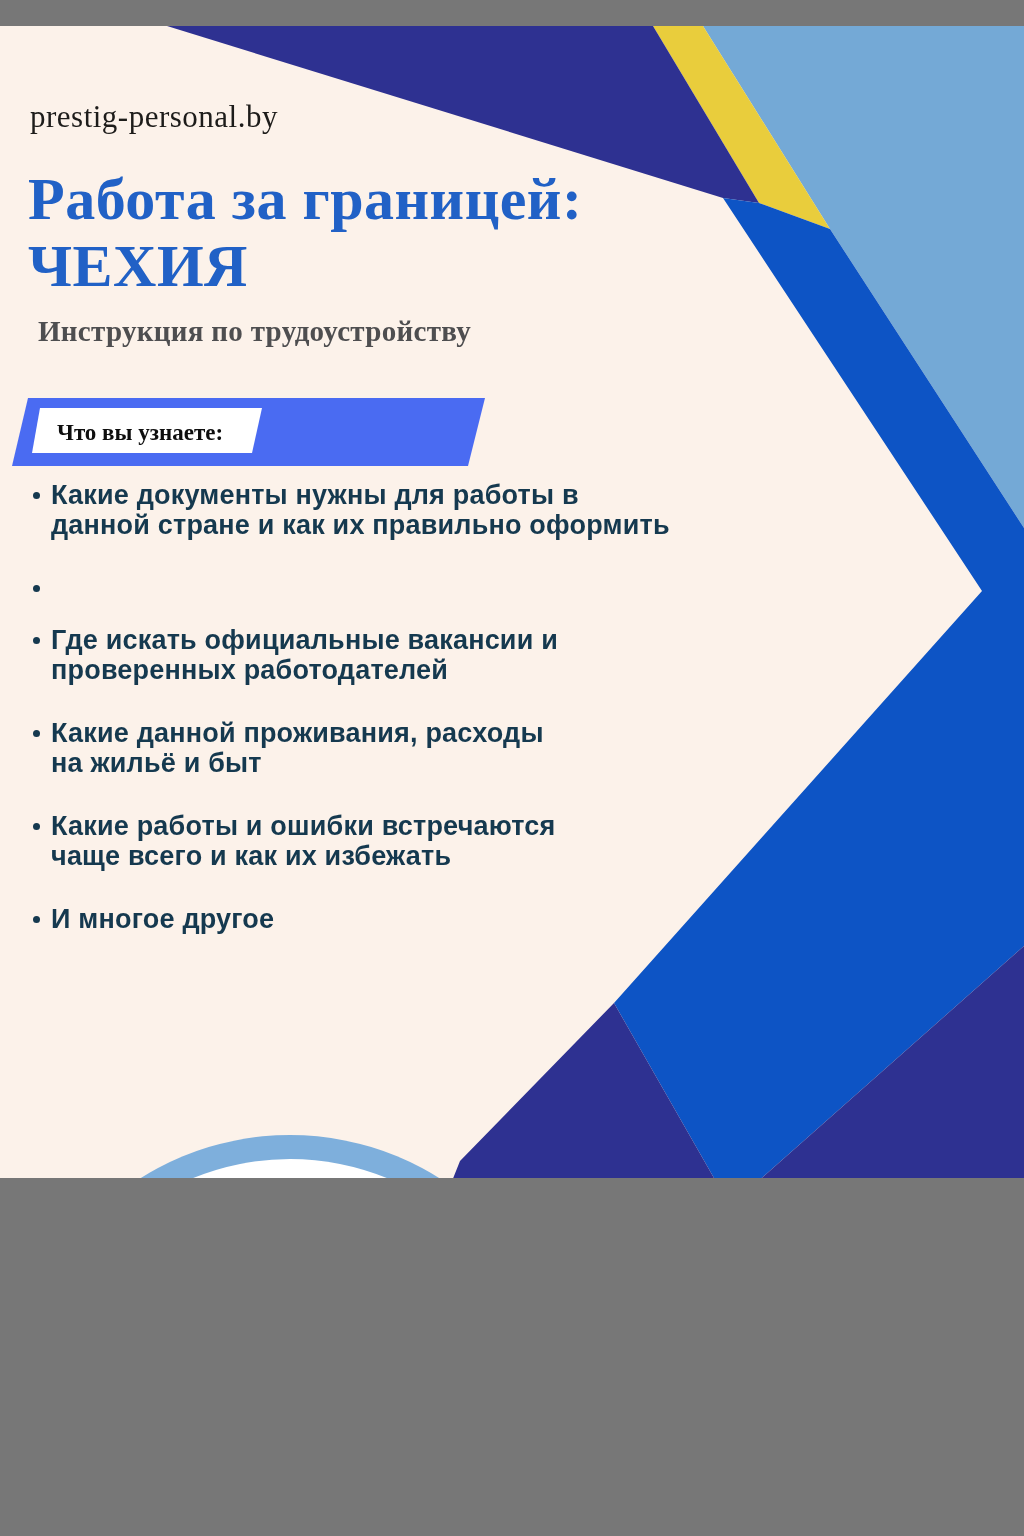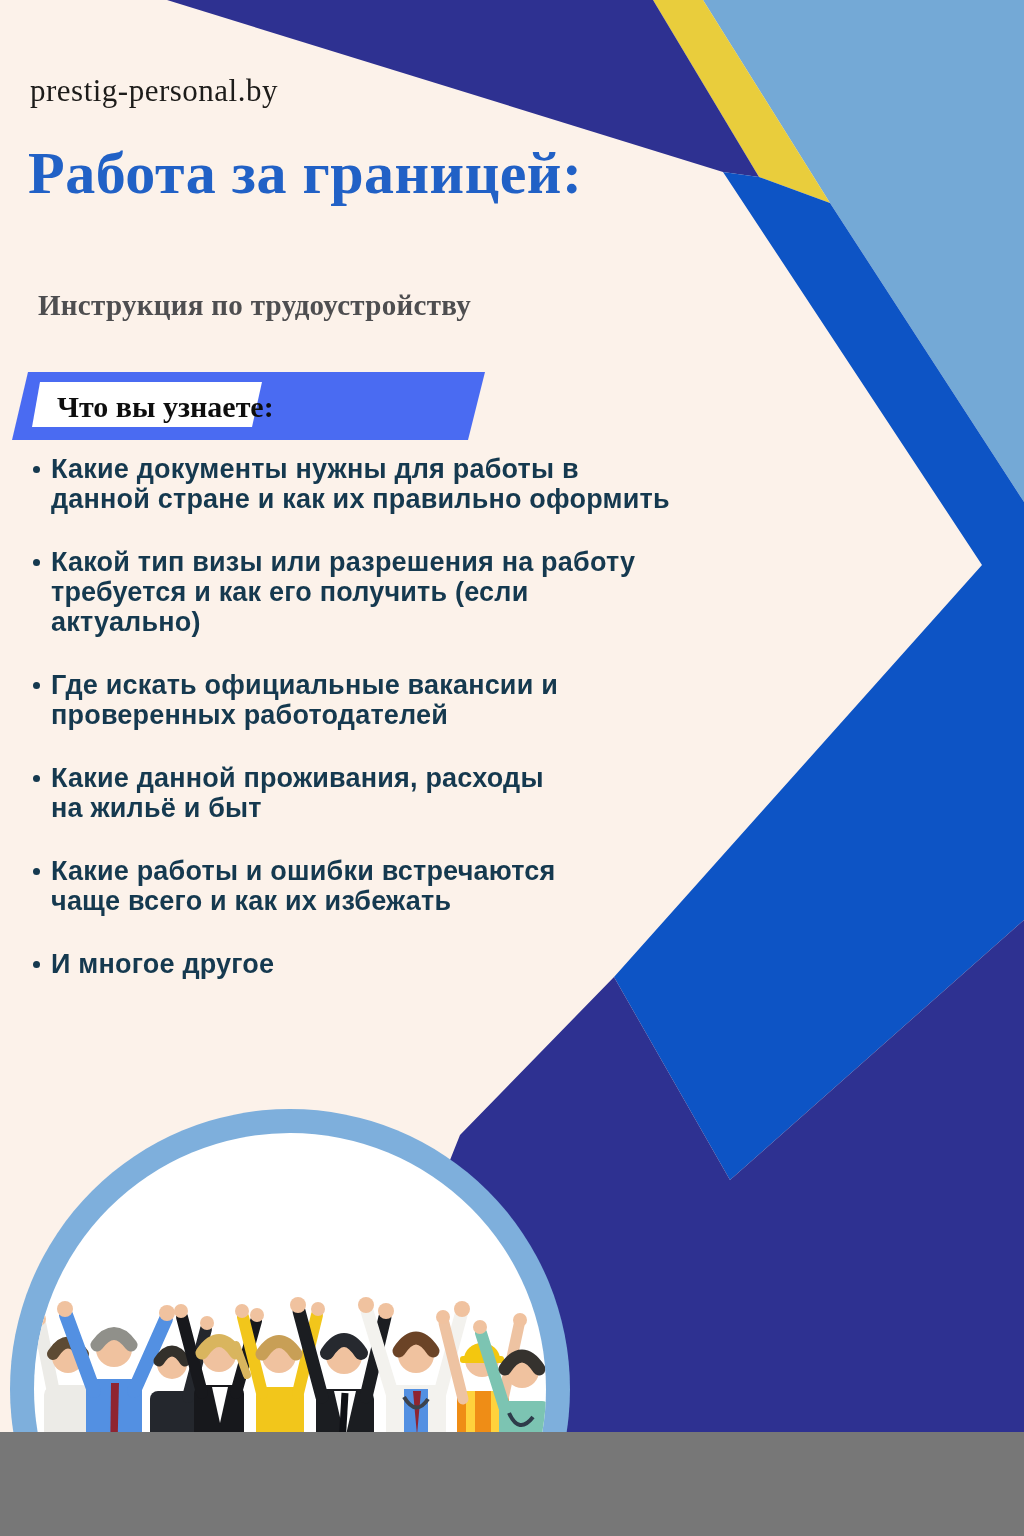--- a/index.html
+++ b/index.html
@@ -3,23 +3,24 @@
 <meta charset="utf-8">
 <style>
   :root{
     --background:#fcf2ea; --logo-text:#1d1c1a; --title-blue:#2161c6;
     --subtitle-gray:#4e4e50; --banner-blue:#4a6bf2; --banner-box:#ffffff;
     --banner-text:#0e0e0e; --bullet-text:#15394f; --indigo:#2e3191;
     --bright-blue:#0d54c5; --steel-blue:#74a9d6; --yellow:#e9cd3c; --ring-blue:#7eafdc;
   }
   html,body{margin:0;padding:0;background:#777;}
   .page{
-    position:relative; width:1024px; height:1432px; overflow:hidden;
+    position:relative; width:1024px; height:1152px; overflow:hidden;
     background:var(--background);
     font-family:"Liberation Sans", sans-serif;
+    margin-top:26px;
   }
   svg.bg{position:absolute; left:0; top:0; z-index:0; display:block;}
   .shape-lightblue{fill:var(--steel-blue);}
   .shape-yellow{fill:var(--yellow);}
   .shape-indigo{fill:var(--indigo);}
   .shape-band{fill:var(--bright-blue);}
   .shape-banner{fill:var(--banner-blue);}
   .shape-banner-box{fill:var(--banner-box);}
 
   .logo{
@@ -34,21 +35,21 @@
     white-space:nowrap;
   }
   .subtitle{
     position:absolute; left:38px; top:289px; z-index:2;
     font-family:"Liberation Serif", serif; font-weight:700;
     font-size:29px; color:var(--subtitle-gray); letter-spacing:.3px;
   }
   .banner-label{
     position:absolute; left:57px; top:388px; z-index:2;
     font-family:"Liberation Serif", serif; font-weight:700;
-    font-size:30px; line-height:38px; color:var(--banner-text);
+    font-size:23px; line-height:38px; color:var(--banner-text);
   }
   ul.bullets{
     position:absolute; left:33px; top:454px; z-index:2; width:660px;
     list-style:none; margin:0; padding:0;
   }
   ul.bullets li{
     display:flex; align-items:flex-start; margin:0 0 33px 0;
   }
   .bullet-dot{
     flex:0 0 auto; width:7px; height:7px; border-radius:50%;
@@ -81,37 +82,35 @@
     <polygon class="shape-band" points="723,172 759,177 830,203 1024,502 1024,920 730,1180 614,977 982,565"></polygon>
     <polygon class="shape-indigo" points="614,977 730,1180 1024,920 1024,1536 300,1536 460,1135"></polygon>
     <polygon class="shape-banner" points="28,372 485,372 468,440 12,440"></polygon>
     <polygon class="shape-banner-box" points="40,382 262,382 252,427 32,427"></polygon>
   </svg>
 
   <div class="logo">prestig-personal.by</div>
 
   <div class="title">
     <div>Работа за границей:</div>
+    <div>ЧЕХИЯ</div>
   </div>
 
   <div class="subtitle">Инструкция по трудоустройству</div>
 
   <div class="banner-label">Что вы узнаете:</div>
 
   <ul class="bullets">
     <li>
       <span class="bullet-dot"></span>
       <span class="bullet-txt">Какие документы нужны для работы в
 данной стране и как их правильно оформить</span>
     </li>
     <li>
       <span class="bullet-dot"></span>
-      <span class="bullet-txt">Какой тип визы или разрешения на работу
-требуется и как его получить (если
-актуально)</span>
     </li>
     <li>
       <span class="bullet-dot"></span>
       <span class="bullet-txt">Где искать официальные вакансии и
 проверенных работодателей</span>
     </li>
     <li>
       <span class="bullet-dot"></span>
       <span class="bullet-txt">Какие данной проживания, расходы
 на жильё и быт</span>

